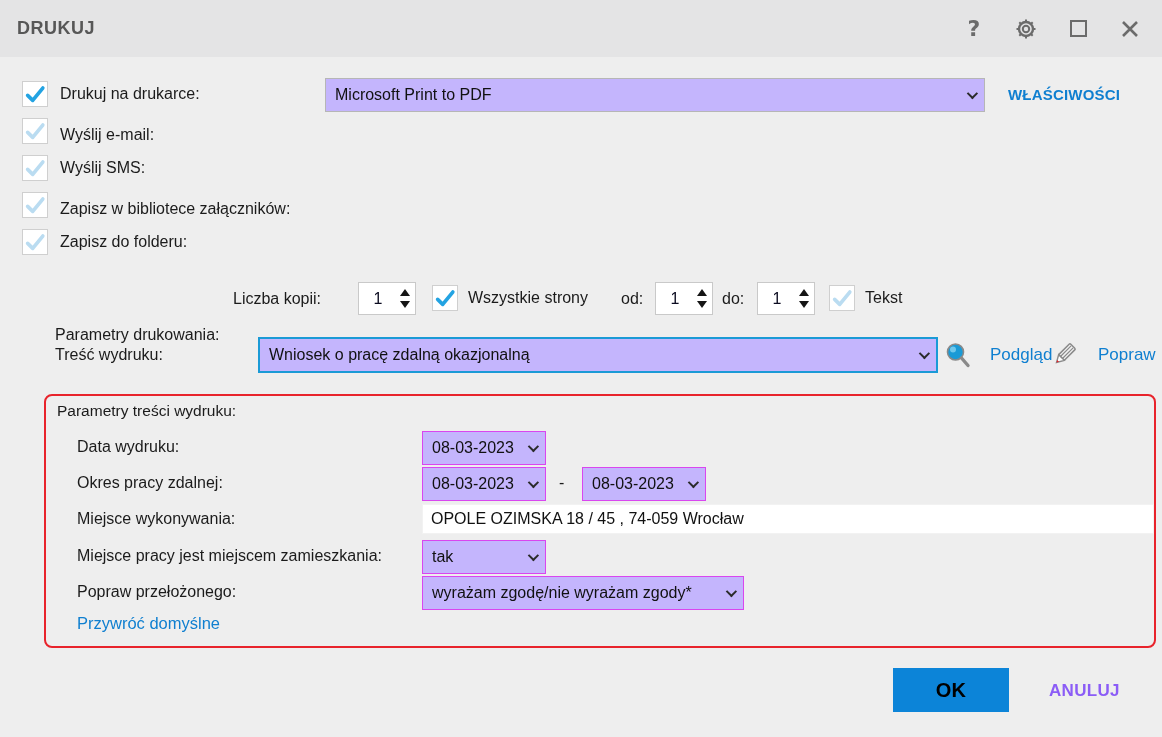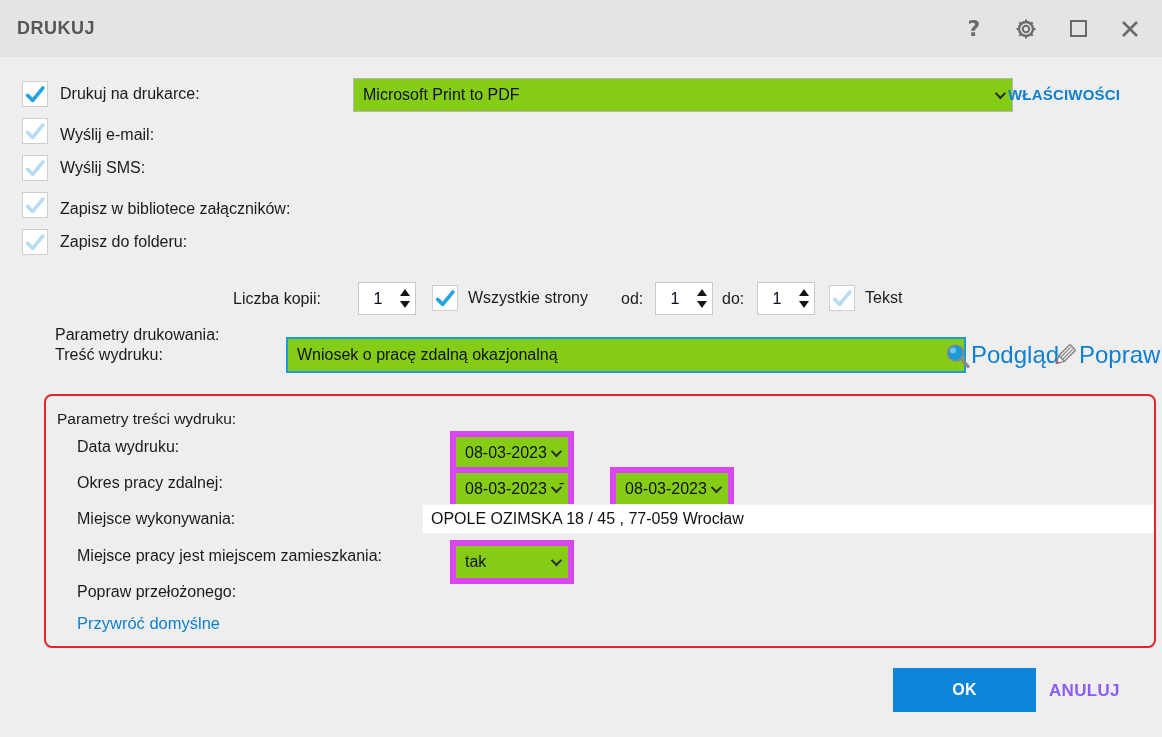--- a/index.html
+++ b/index.html
@@ -31,29 +31,29 @@
   .cb {
     width:26px; height:26px; background:#fff; border:1px solid #cfcfcf;
     display:inline-flex; align-items:center; justify-content:center; flex:0 0 auto;
   }
   .cb svg { width:22px; height:22px; }
   .cb.checked svg path { stroke:#23a3e2; }
   .cb.pale svg path { stroke:#badcf1; }
 
   
   .select {
-    background:#84cc16; border:1px solid #b6b6b6; display:flex; align-items:center;
-    padding:16px 9px; font-size:16px; color:#111; cursor:pointer;margin-left:28px;
+    background:#c4b5fd; border:1px solid #b6b6b6; display:flex; align-items:center;
+    padding:16px 9px; font-size:16px; color:#111; cursor:pointer;
   }
   .select .chev { margin-left:auto; }
   .chev {
     width:8px; height:8px; border-right:2px solid #2b2b2b; border-bottom:2px solid #2b2b2b;
     transform:rotate(45deg) translateY(-2px); flex:0 0 auto;
   }
-  .select.flat { border:6px solid #d946ef; }
+  .select.flat { border:1px solid #d946ef; }
   .select.focus { border:2px solid #1a9ad6; }
   .textfield {
     background:#fff; border:1px solid #f2f2f2; display:flex; align-items:center;
     padding:0 8px; font-size:16px; color:#111;
   }
 
   
   .spinner {
     width:58px; height:33px; background:#fff; border:1px solid #c9c9c9;
     display:flex; align-items:center;
@@ -68,39 +68,39 @@
   .link.caps { font-weight:bold; font-size:15px; letter-spacing:.2px; }
 
   .abs { position:absolute; }
   .lbl { font-size:16px; color:#1b1b1b; white-space:nowrap; }
 
   
   .group {
     position:absolute; left:44px; top:394px; width:1112px; height:254px;
     border:2px solid #e8232b; border-radius:8px;
   }
-  .group .g-title { position:absolute; left:11px; top:6px; font-size:15.5px;margin-top:8px; }
+  .group .g-title { position:absolute; left:11px; top:6px; font-size:15.5px; }
 
   
   .ok-btn {
-    position:absolute; left:893px; top:668px; width:143px; height:44px;
-    background:#0c84d8; color:#ffffff; font-weight:bold; font-size:16px;
+    position:absolute; left:893px; top:668px; width:116px; height:44px;
+    background:#0c84d8; color:#000000; font-weight:bold; font-size:20px;
     display:flex; align-items:center; justify-content:center; border:none; cursor:pointer;
     letter-spacing:.3px;
   }
   .cancel-link {
     position:absolute; left:1049px; top:681px; font-weight:bold; font-size:17px;
     color:#8b5cf6; cursor:pointer; letter-spacing:.3px;
   }
 
   
   .gear-svg { width:24px; height:24px; }
   .x-svg { width:20px; height:20px; }
   .mag-svg, .pencil-svg { width:27px; height:27px; }
-  .iconlink { display:flex; align-items:center; gap:0; font-size:24px; }
+  .iconlink { display:flex; align-items:center; gap:19px; font-size:17px; }
 </style>
 </head>
 <body>
 
 <div class="app">
 
   <div class="titlebar">
     <span class="title">DRUKUJ</span>
     <div class="tb-icons">
       <div class="tb-btn">
@@ -254,30 +254,34 @@
       <span class="chev"></span>
     </div>
     <span class="lbl abs" style="left:513px; top:78px;">-</span>
     <div class="select flat abs" style="left:536px; top:71px; width:124px; height:32px;">
       <span>08-03-2023</span>
       <span class="chev"></span>
     </div>
 
     <span class="lbl abs" style="left:31px; top:114px;">Miejsce wykonywania:</span>
     <div class="textfield abs" style="left:376px; top:108px; width:732px; height:30px;">
-      <span>OPOLE OZIMSKA 18 / 45 , 77-059 Wrocław</span>
+      <span>OPOLE OZIMSKA 18 / 45 , 74-059 Wrocław</span>
     </div>
 
     <span class="lbl abs" style="left:31px; top:151px;">Miejsce pracy jest miejscem zamieszkania:</span>
     <div class="select flat abs" style="left:376px; top:144px; width:124px; height:32px;">
       <span>tak</span>
       <span class="chev"></span>
     </div>
 
     <span class="lbl abs" style="left:31px; top:187px;">Popraw przełożonego:</span>
+    <div class="select flat abs" style="left:376px; top:180px; width:322px; height:32px;">
+      <span>wyrażam zgodę/nie wyrażam zgody*</span>
+      <span class="chev"></span>
+    </div>
 
     <span class="link abs" style="left:31px; top:218px; font-size:16.5px;">Przywróć domyślne</span>
   </div>
 
   <button class="ok-btn">OK</button>
   <span class="cancel-link">ANULUJ</span>
 
 </div>
 
 </body></html>

